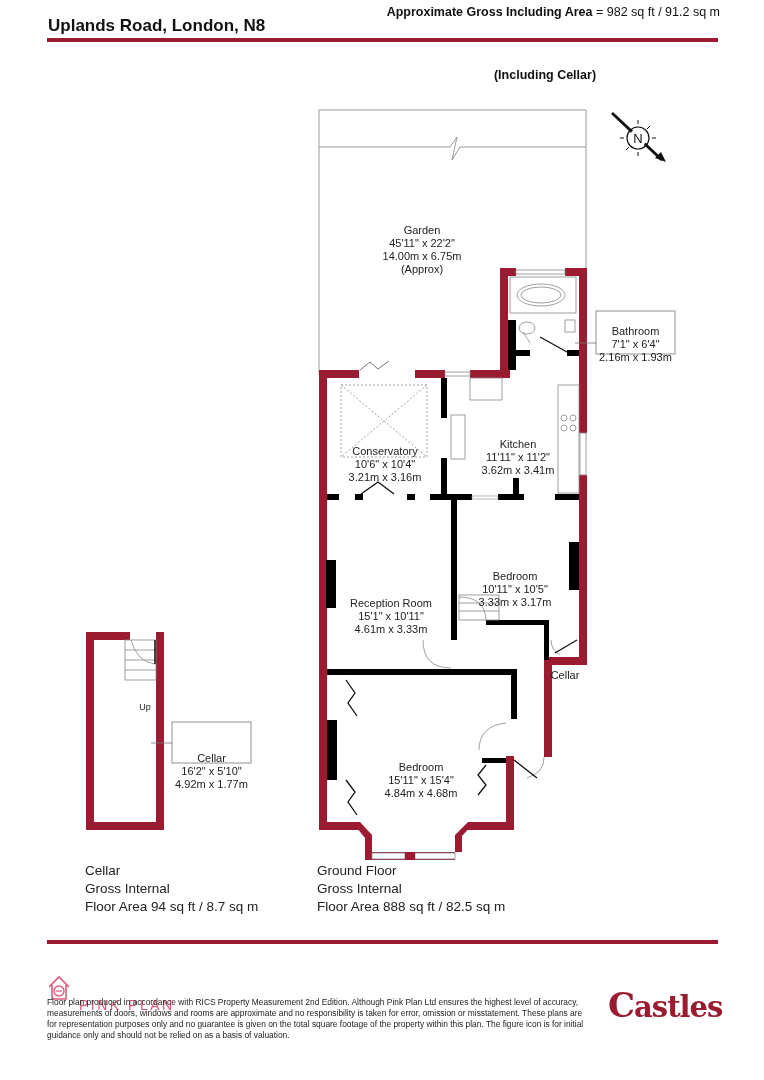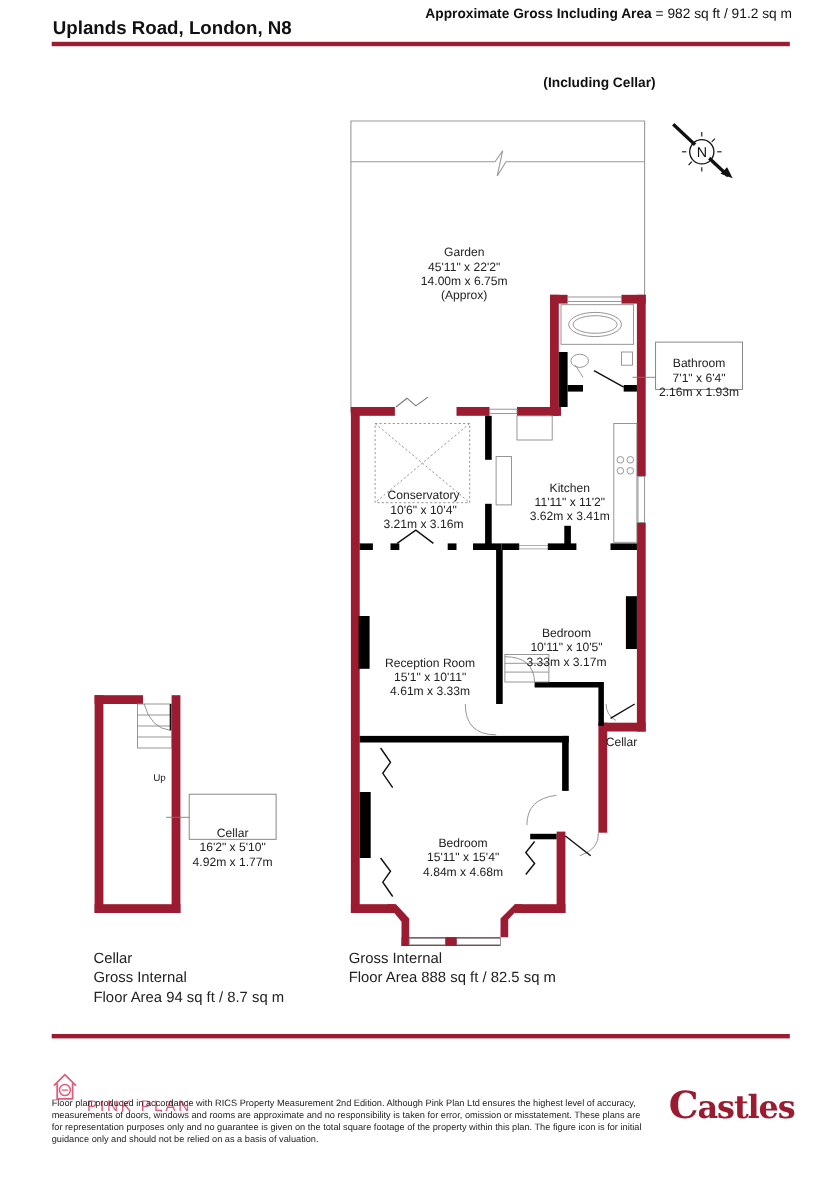--- a/index.html
+++ b/index.html
@@ -218,20 +218,21 @@
   <div>16'2" x 5'10"</div>
   <div>4.92m x 1.77m</div>
 </div>
 
 <div class="abs floorlbl" style="left:85px;top:862px;">
   <div>Cellar</div>
   <div>Gross Internal</div>
   <div>Floor Area 94 sq ft / 8.7 sq m</div>
 </div>
 <div class="abs floorlbl" style="left:317px;top:862px;">
+  <div>Ground Floor</div>
   <div>Gross Internal</div>
   <div>Floor Area 888 sq ft / 82.5 sq m</div>
 </div>
 
 <div class="abs rule" style="top:940px;"></div>
 
 <div class="abs pp-logo">
   <svg width="24" height="26" viewBox="0 0 24 26">
     <path d="M2,12 L12,2 L22,12 M5,10 L5,24 L19,24 L19,10" fill="none" stroke="#e05a7a" stroke-width="1.6"></path>
     <circle cx="12" cy="16" r="5" fill="none" stroke="#e05a7a" stroke-width="1.4"></circle>

